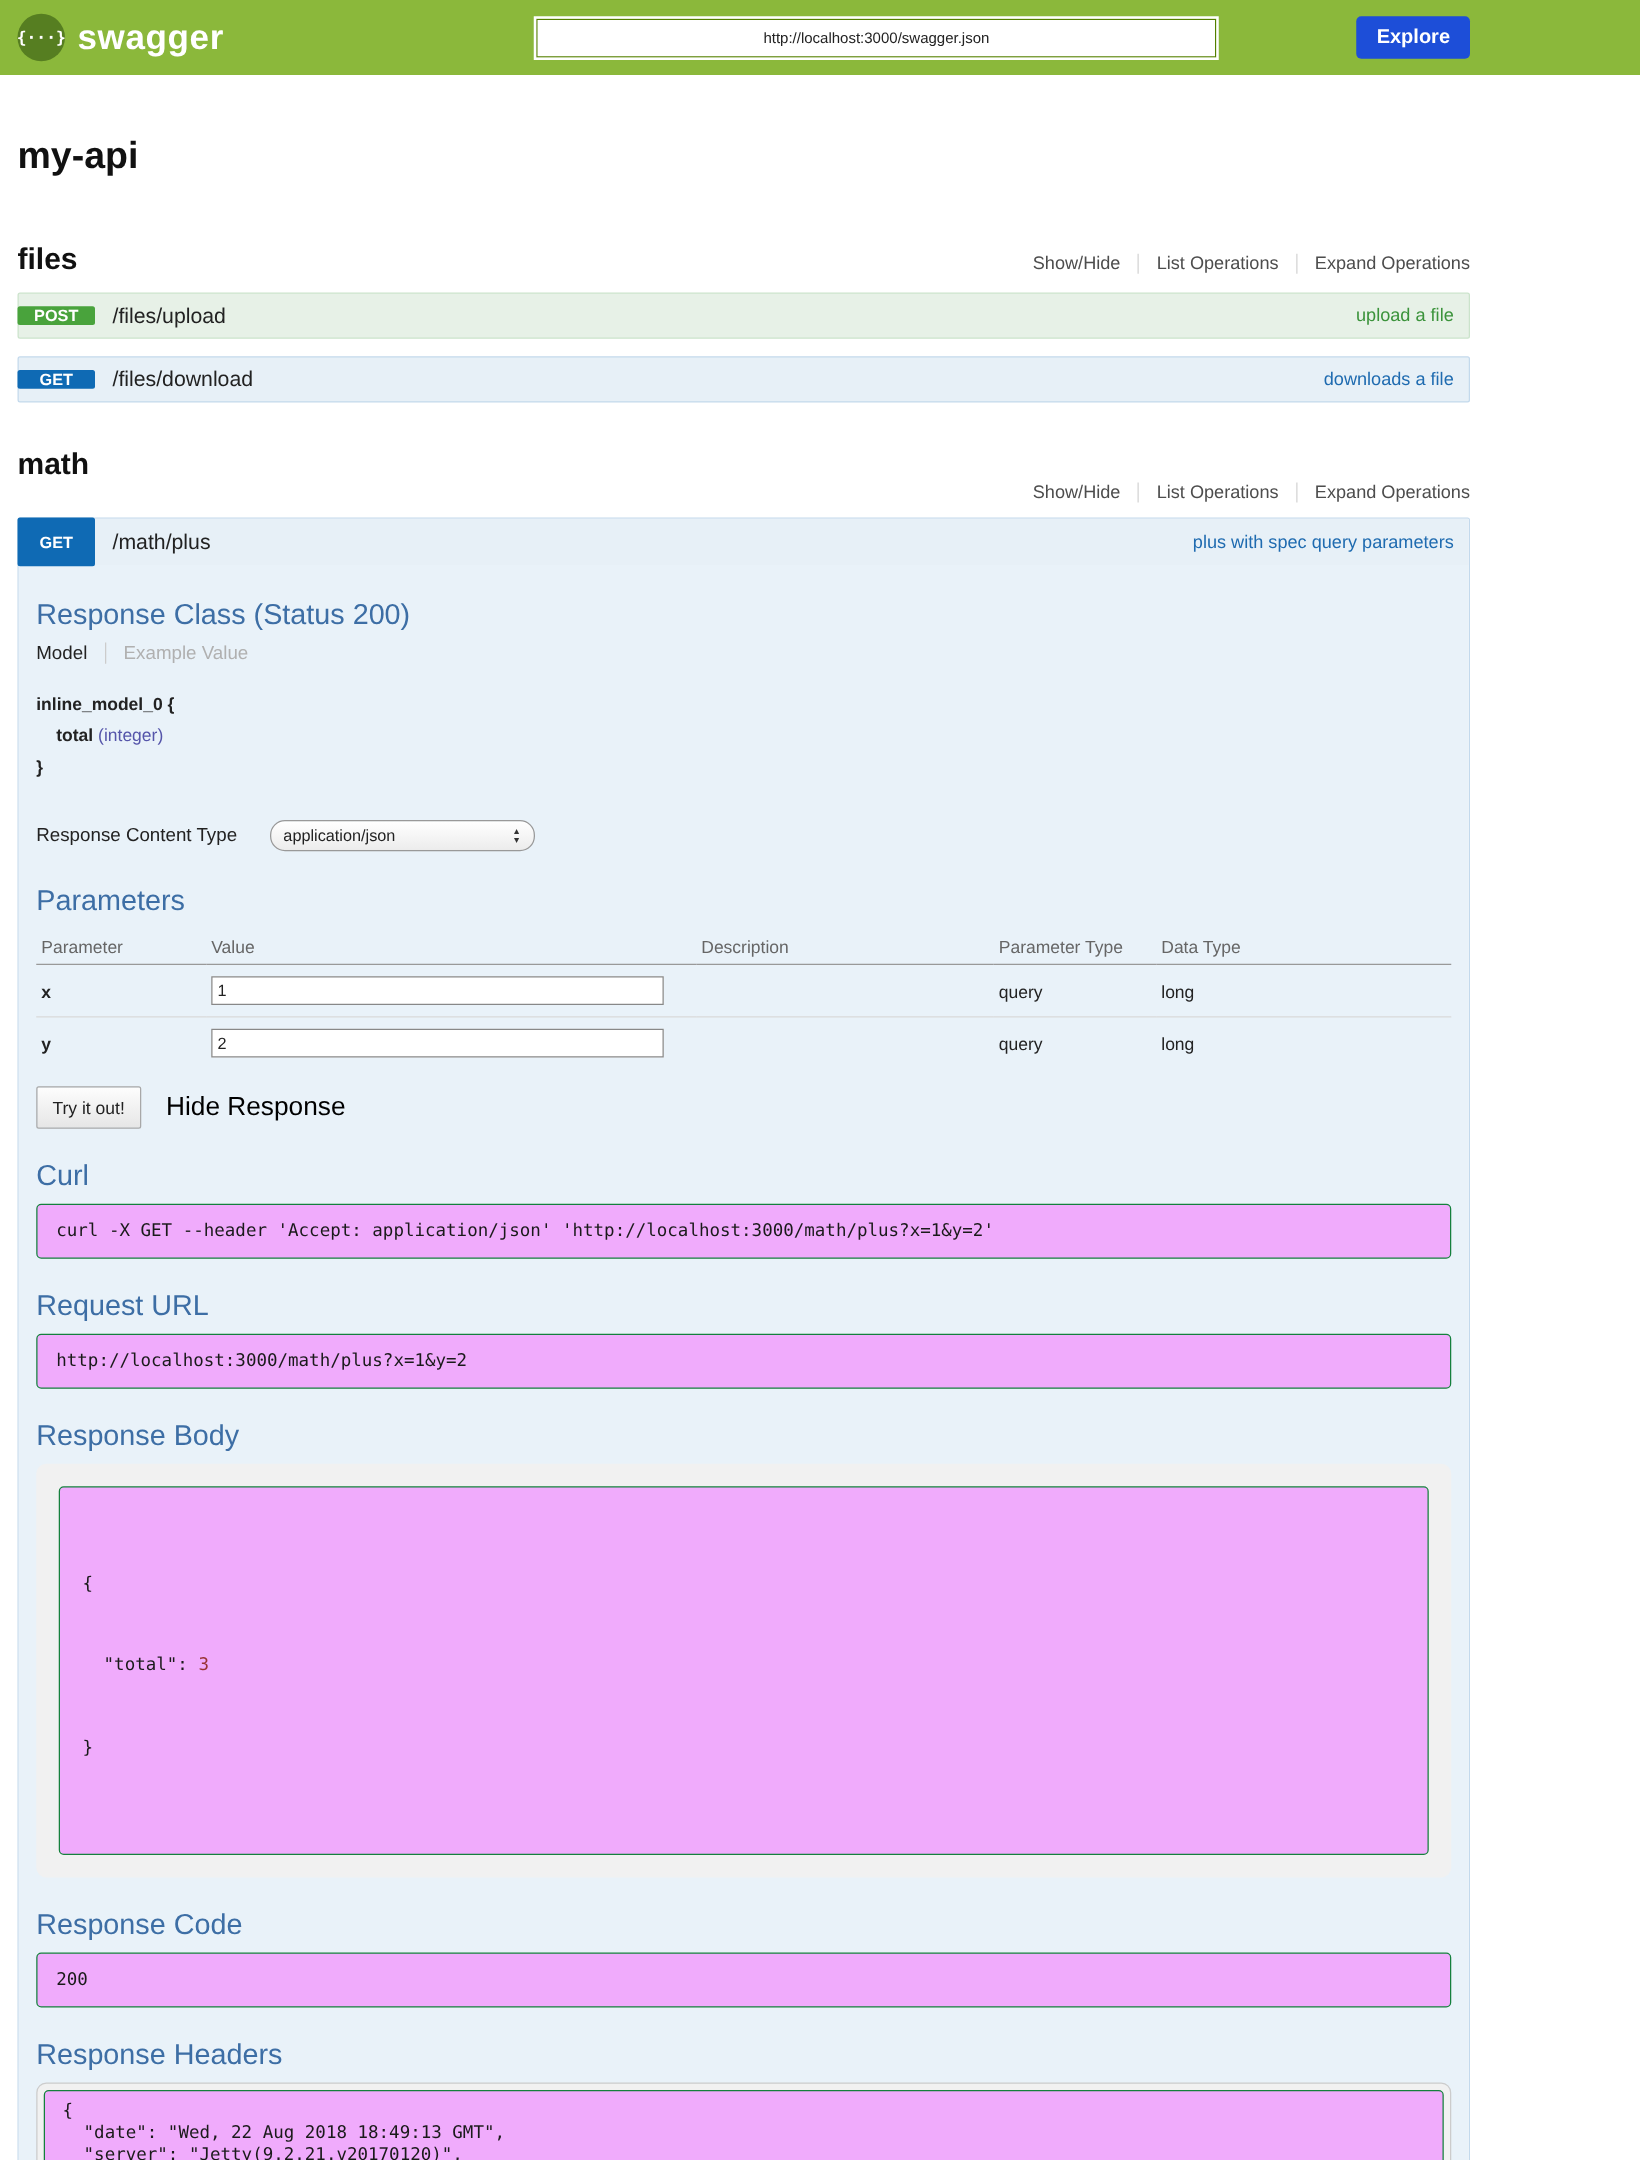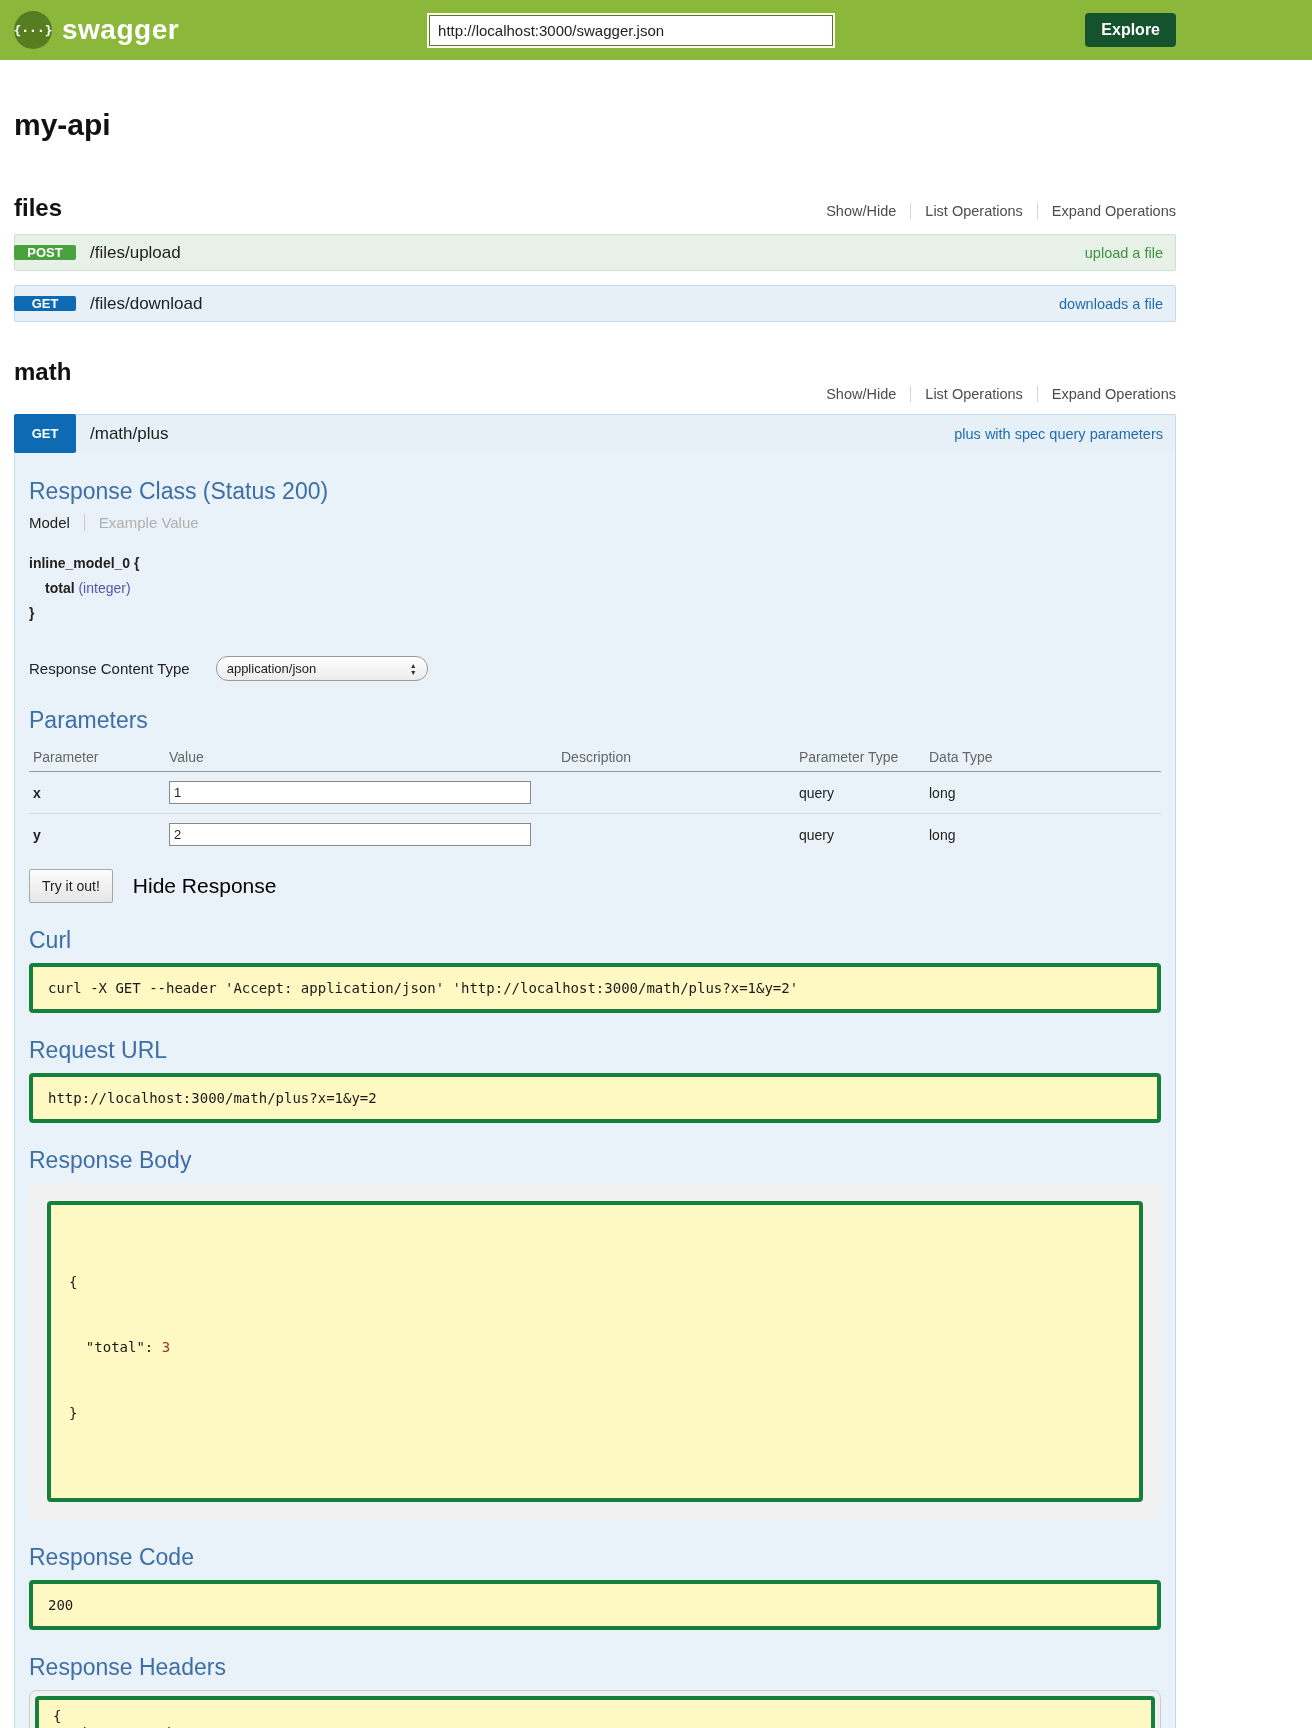--- a/index.html
+++ b/index.html
@@ -7,23 +7,23 @@
   body { width:1312px; font-family:"Liberation Sans", sans-serif; color:#222; }
 
   
   .topbar { background:#8bb83b; height:60px; width:100%; }
   .topbar-wrap { width:1162px; margin-left:14px; height:100%; display:flex; align-items:center; }
   .logo { display:flex; align-items:center; gap:10px; cursor:pointer; }
   .logo-circle { width:38px; height:38px; border-radius:50%; background:#567e21; color:#fff;
                  display:flex; align-items:center; justify-content:center;
                  font-family:"DejaVu Sans Mono", monospace; font-size:13px; font-weight:bold; }
   .logo-text { color:#fff; font-size:28px; font-weight:bold; letter-spacing:0.5px; }
-  .url-input { margin-left:250px; width:404px; height:31px; border:1px solid #547f00; outline:2px solid #fff;
-               font-size:15px; padding:0 8px; color:#222; font-family:"Liberation Sans", sans-serif; background:#fff; }
-  .explore-btn { margin-left:auto; background:#14532d; color:#fff; border:none; border-radius:4px;
+  .url-input { margin-left:250px; width:544px; height:31px; border:1px solid #547f00; outline:2px solid #fff;
+               font-size:12px; padding:0 8px; color:#222; font-family:"Liberation Sans", sans-serif; background:#fff;text-align:center; }
+  .explore-btn { margin-left:auto; background:#1d4ed8; color:#fff; border:none; border-radius:4px;
                  font-size:16px; font-weight:bold; padding:8px 16px; cursor:pointer; }
 
   .wrap { width:1162px; margin-left:14px; }
 
   
   .api-title { font-size:30px; font-weight:bold; margin:48px 0 0 0; color:#111; }
   .section-head { display:flex; align-items:baseline; margin-top:52px; margin-bottom:12px; }
   .section-head.math { margin-top:36px;flex-direction:column; }
   .section-title { font-size:24px; font-weight:bold; color:#111; }
   .section-links { margin-left:auto; display:flex; align-items:center; font-size:14.5px; color:#4d4d4d; }
@@ -72,21 +72,21 @@
   table.params tr.r2 td { border-top:1px solid #d9d9d9; }
   td.pname { font-weight:bold; color:#222; }
   .pinput { width:362px; height:23px; border:1px solid #888; padding:2px 4px; font-size:13px;
             font-family:"Liberation Sans", sans-serif; color:#222; background:#fff; }
 
   .try-row { display:flex; align-items:center; gap:20px; margin-top:14px; }
   .try-btn { background:linear-gradient(#fdfdfd,#e6e6e6); border:1px solid #a8a8a8; border-radius:2px;
              padding:8px 12px; font-size:14px; color:#222; cursor:pointer; font-family:"Liberation Sans", sans-serif; }
   .hide-link { color:#000000; font-size:21px; cursor:pointer; }
 
-  .code { background:#fef9c3; border:4px solid #15803d; border-radius:4px; padding:13px 15px;
+  .code { background:#f0abfc; border:1px solid #15803d; border-radius:4px; padding:13px 15px;
           font-family:"DejaVu Sans Mono", monospace; font-size:14px; color:#1a1a1a; white-space:pre; overflow:hidden; }
   .body-wrap { background:#f1f1f1; border-radius:8px; padding:18px; }
   .body-wrap .code { padding:24px 18px 30px 18px; line-height:1.55; }
   .headers-wrap { background:#f1f1f1; border:1px solid #ccc; border-radius:8px; padding:5px; }
   .headers-wrap .code { padding:8px 14px 20px 14px; line-height:1.25; }
   .red { color:#993333; }
 </style>
 </head>
 <body>
 

